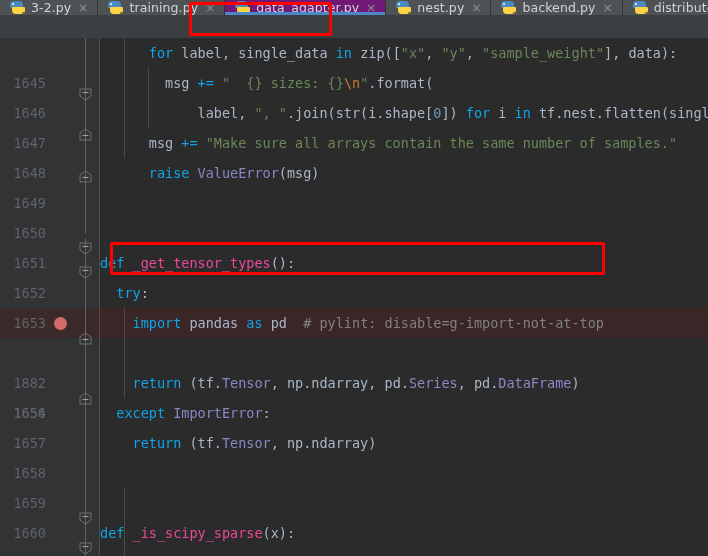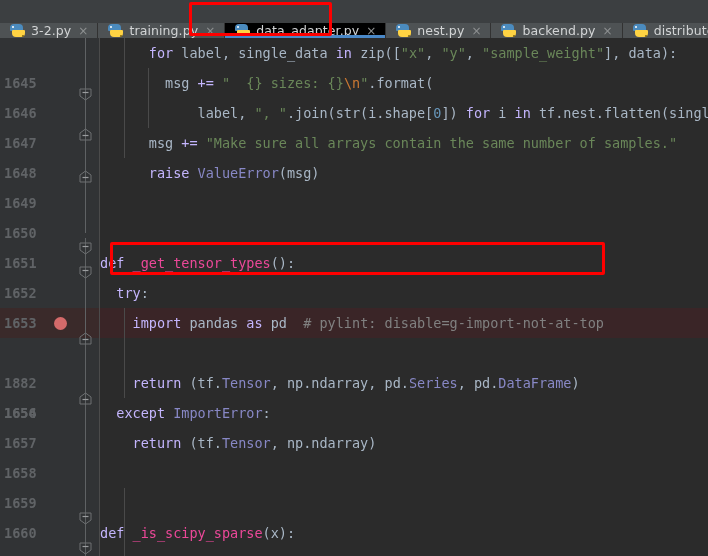--- a/index.html
+++ b/index.html
@@ -14,38 +14,38 @@
     font-family: "DejaVu Sans", sans-serif;
     -webkit-font-smoothing: antialiased;
   }
 
   
   #tab-bar {
     position: relative;
     height: 38px;
     background: #3c3f41;
     display: flex;
-    align-items: flex-end;
+    align-items: flex-start;
     overflow: hidden;
     box-sizing: border-box;
   }
   .tab {
     position: relative;
     display: flex;
     align-items: center;
     gap: 6px;
     padding: 0 9px 0 10px;
     background: #4e5254;
     border-right: 1px solid #323232;
     box-sizing: border-box;
     flex: 0 0 auto;
     white-space: nowrap;
   }
   .tab.inactive { background: #4e5254; }
-  .tab.active   { background: #000000; text-decoration: underline; }
+  .tab.active   { background: #701a75; text-decoration: underline; }
   .tab.active .tab-underline {
     position: absolute;
     left: 0; right: 0; bottom: 0;
     height: 3px;
     background: #4a88c7;
   }
   .tab-label {
     font-size: 12.5px;
     color: #d2d4d5;
     letter-spacing: 0.1px;
@@ -145,28 +145,27 @@
   .code-row.hl .row-bg-gutter {
     position: absolute;
     left: 0; width: 100px; top: 0; bottom: 0;
     background: #3a2a2a;
     z-index: 2;
   }
   .lineno {
     position: absolute;
     left: 0;
     width: 46px;
-    text-align: left;
+    text-align: right;
     padding-left: 4px;
     box-sizing: border-box;
     color: #606366;
     font-family: "DejaVu Sans Mono", monospace;
     font-size: 13.5px;
     z-index: 4;
-    font-weight: bold;
   }
   .code-text {
     position: absolute;
     left: 100px;
     top: 0;
     z-index: 4;
     white-space: pre;
   }
 
   
@@ -200,21 +199,21 @@
 
   
   .indent-guide {
     position: absolute;
     width: 1px;
     background: #4a4a4a;
     z-index: 2;
   }
 
   
-  .kw   { color: #c4b5fd; }       
+  .kw   { color: #0ea5e9; }       
   .str  { color: #6a8759; }       
   .esc  { color: #cc7832; }       
   .plain{ color: #a9b7c6; }
   .num  { color: #6897bb; }
   .cmt  { color: #808080; text-align: center; }       
   .fn   { color: #ec4899; }       
   .bltn { color: #8888c6; }
 
   
   #code-highlight-box {

